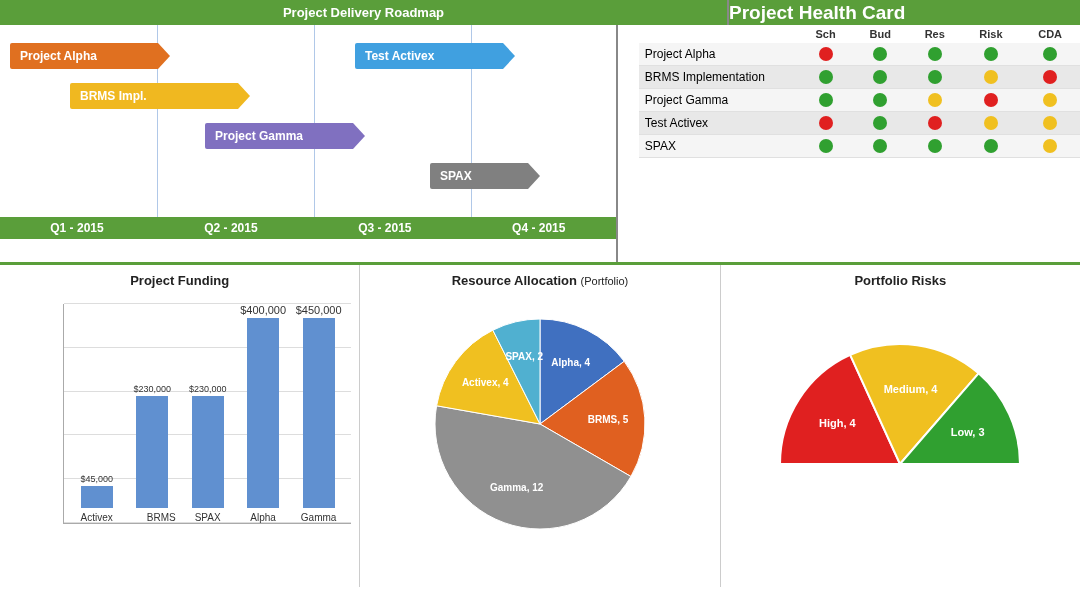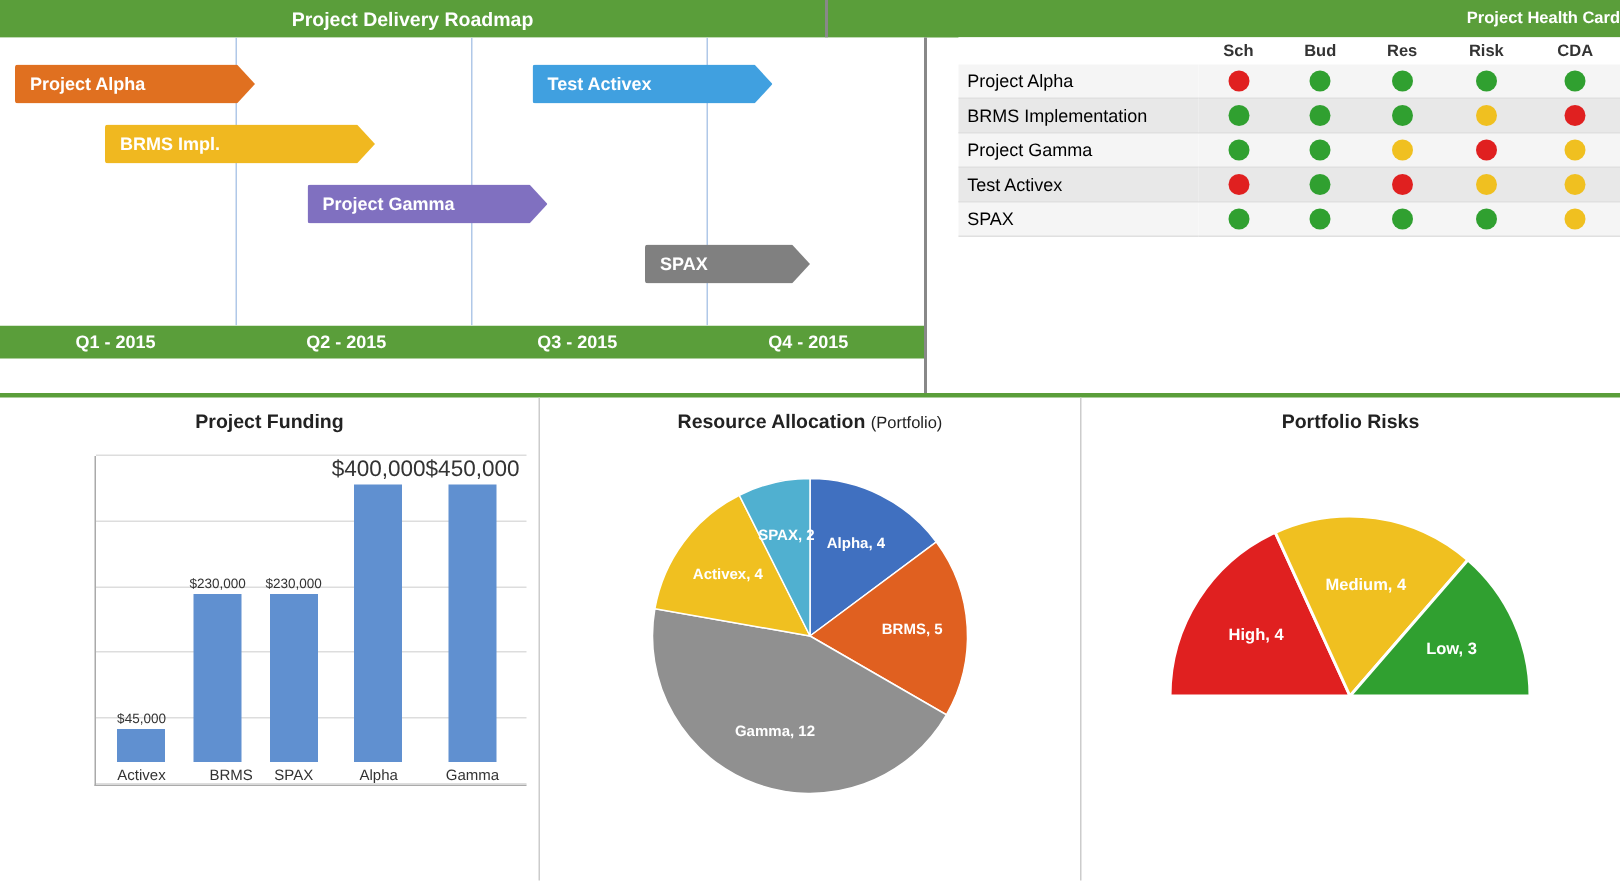--- a/index.html
+++ b/index.html
@@ -135,24 +135,24 @@
       justify-content: center;
       align-items: flex-start;
       height: 260px;
       padding-top: 20px;
     }
   </style>
 </head>
 <body>
 
 <div style="display:flex; height:25px;">
-  <div style="width:552px; background:#5a9e3a; color:white; text-align:center; font-size:13px; font-weight:bold; line-height:25px; border-right:2px solid #888;">
+  <div style="width:729px; background:#5a9e3a; color:white; text-align:center; font-size:13px; font-weight:bold; line-height:25px; border-right:2px solid #888;">
     <span>Project Delivery Roadmap</span>
   </div>
-  <div style="flex:1; background:#5a9e3a; color:white; text-align:right; font-size:11px; font-weight:bold; line-height:25px;">
+  <div style="flex:1; background:#5a9e3a; color:white; text-align:left; font-size:19px; font-weight:bold; line-height:25px;">
     <span>Project Health Card</span>
   </div>
 </div>
 
 <div class="top-section">
 
   <div class="roadmap-section">
     <div class="roadmap-content" id="gantt-area" style="position:relative; height:192px; overflow:hidden;">
 
       <div class="vline" style="left:157px;"></div>
@@ -248,26 +248,26 @@
               <div style="font-size: 9px; color: rgb(51, 51, 51); margin-bottom: 2px; text-align: center;">$230,000</div>
               <div style="width: 32px; background: rgb(96, 144, 208); height: 51.1111%;"></div>
               <div style="font-size: 10px; color: rgb(51, 51, 51); margin-top: 4px; text-align: center; padding-left: 18px;">BRMS</div>
             </div>
             <div style="display: flex; flex-direction: column; align-items: center; flex: 1 1 0%; height: 100%; justify-content: flex-end; position: relative; z-index: 2;">
               <div style="font-size: 9px; color: rgb(51, 51, 51); margin-bottom: 2px; text-align: center;">$230,000</div>
               <div style="width: 32px; background: rgb(96, 144, 208); height: 51.1111%;"></div>
               <div style="font-size: 10px; color: rgb(51, 51, 51); margin-top: 4px; text-align: center;">SPAX</div>
             </div>
             <div style="display: flex; flex-direction: column; align-items: center; flex: 1 1 0%; height: 100%; justify-content: flex-end; position: relative; z-index: 2;">
-              <div style="font-size: 15px; color: rgb(51, 51, 51); margin-bottom: 2px; text-align: center;">$400,000</div>
+              <div style="font-size: 11px; color: rgb(51, 51, 51); margin-bottom: 2px; text-align: center;">$400,000</div>
               <div style="width: 32px; background: rgb(96, 144, 208); height: 88.8889%;"></div>
               <div style="font-size: 10px; color: rgb(51, 51, 51); margin-top: 4px; text-align: center;">Alpha</div>
             </div>
             <div style="display: flex; flex-direction: column; align-items: center; flex: 1 1 0%; height: 100%; justify-content: flex-end; position: relative; z-index: 2;">
-              <div style="font-size: 15px; color: rgb(51, 51, 51); margin-bottom: 2px; text-align: left;">$450,000</div>
+              <div style="font-size: 11px; color: rgb(51, 51, 51); margin-bottom: 2px; text-align: left;">$450,000</div>
               <div style="width: 32px; background: rgb(96, 144, 208); height: 100%;"></div>
               <div style="font-size: 10px; color: rgb(51, 51, 51); margin-top: 4px; text-align: center;">Gamma</div>
             </div>
           </div>
 
         <div style="position:absolute; left:0; right:0; top:0; bottom:0; pointer-events:none;" id="grid-lines-container">
             <div style="position: absolute; left: 0px; right: 0px; bottom: 0%; height: 1px; background: rgb(221, 221, 221);"></div>
             <div style="position: absolute; left: 0px; right: 0px; bottom: 20%; height: 1px; background: rgb(221, 221, 221);"></div>
             <div style="position: absolute; left: 0px; right: 0px; bottom: 40%; height: 1px; background: rgb(221, 221, 221);"></div>
             <div style="position: absolute; left: 0px; right: 0px; bottom: 60%; height: 1px; background: rgb(221, 221, 221);"></div>

